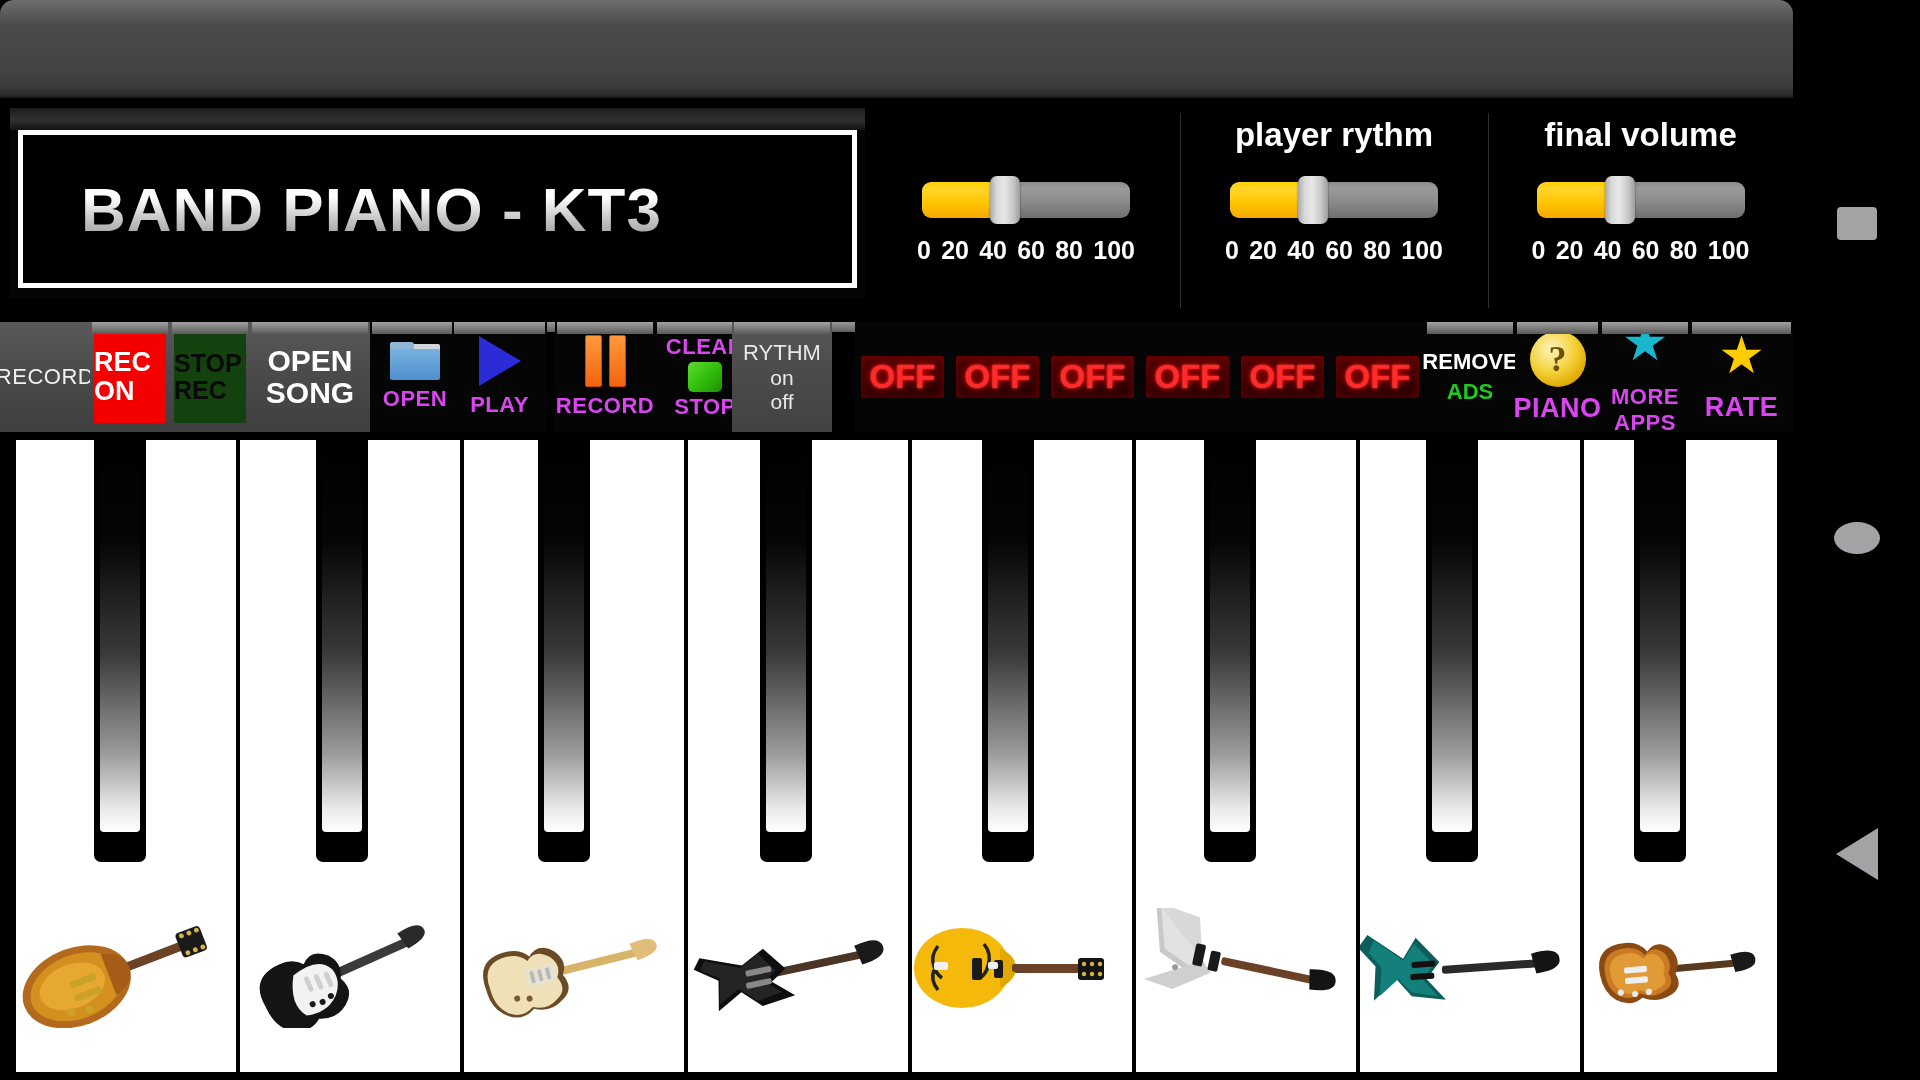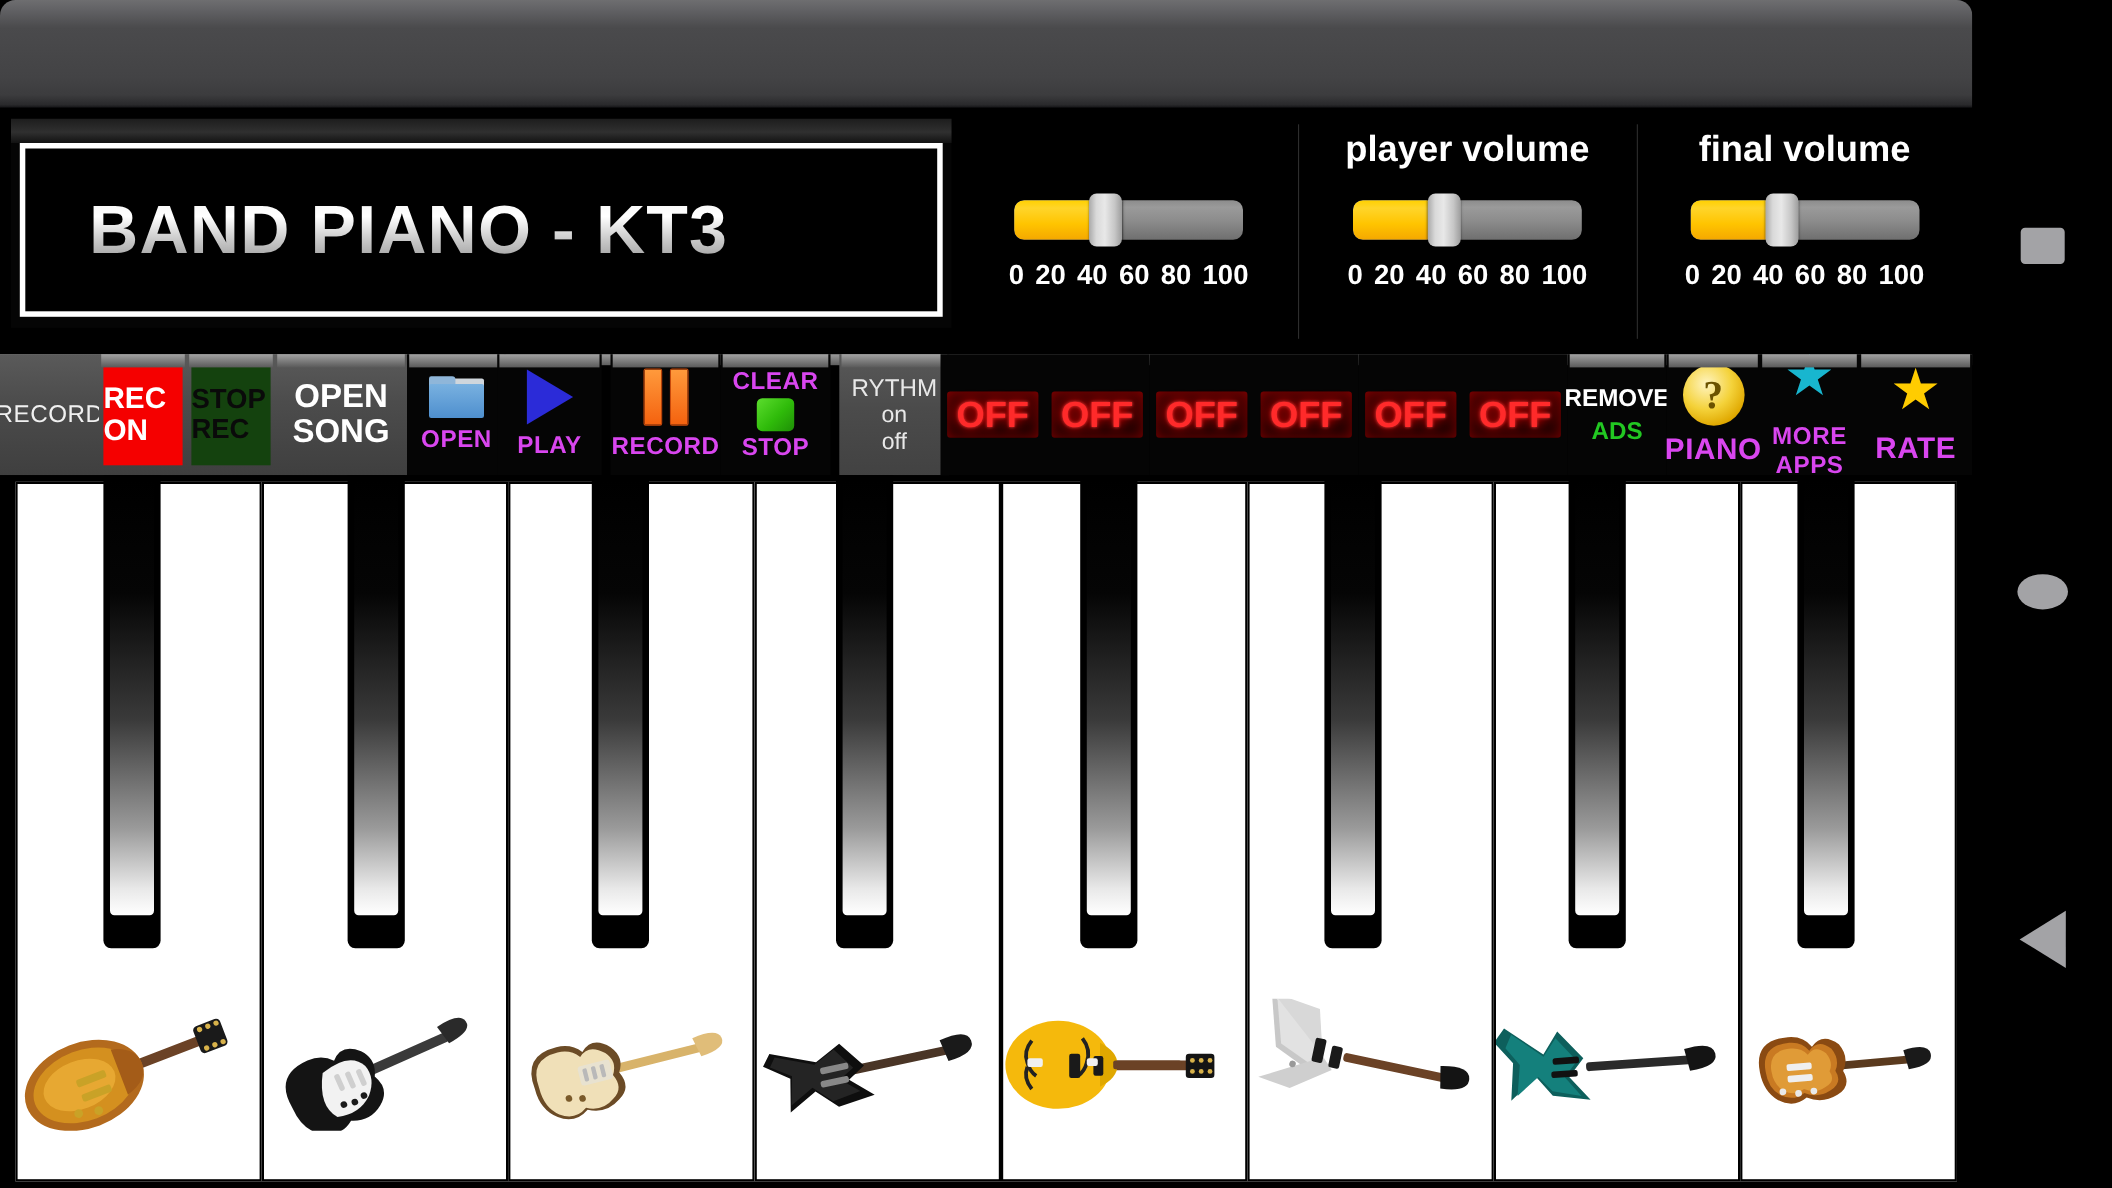--- a/index.html
+++ b/index.html
@@ -212,21 +212,21 @@
         <span>20</span>
         <span>40</span>
         <span>60</span>
         <span>80</span>
         <span>100</span>
       </div>
     </div>
 
     <div class="volpanel p1">
       <div class="divider"></div>
-      <div class="vol-label">player volume</div>
+      <div class="vol-label">player rythm</div>
       <div class="slider">
         <div class="track">
           <div class="fill" style="width: 40%;"></div>
         </div>
         <div class="thumb" style="left: 40%;"></div>
       </div>
       <div class="ticks">
         <span>0</span>
         <span>20</span>
         <span>40</span>
@@ -312,21 +312,21 @@
       <span class="ico-label">RECORD</span>
     </div>
 
     <div class="tbtn dark" style="left:655px;width:100px;">
       <div class="cap"></div>
       <span class="ico-label" style="margin:0 0 2px 0;">CLEAR</span>
       <div class="greensq"></div>
       <span class="ico-label" style="margin-top:2px;">STOP</span>
     </div>
 
-    <div class="tbtn lightgrey" style="left:763px;width:100px;">
+    <div class="tbtn lightgrey" style="left:732px;width:100px;">
       <div class="cap"></div>
       <span class="rythm-t">RYTHM</span>
       <span class="rythm-s">on</span>
       <span class="rythm-s">off</span>
     </div>
 
     <div class="tbtn dark" style="left:855px;width:95px;">
       <span class="offled">OFF</span>
     </div>
     <div class="tbtn dark" style="left:950px;width:95px;">

